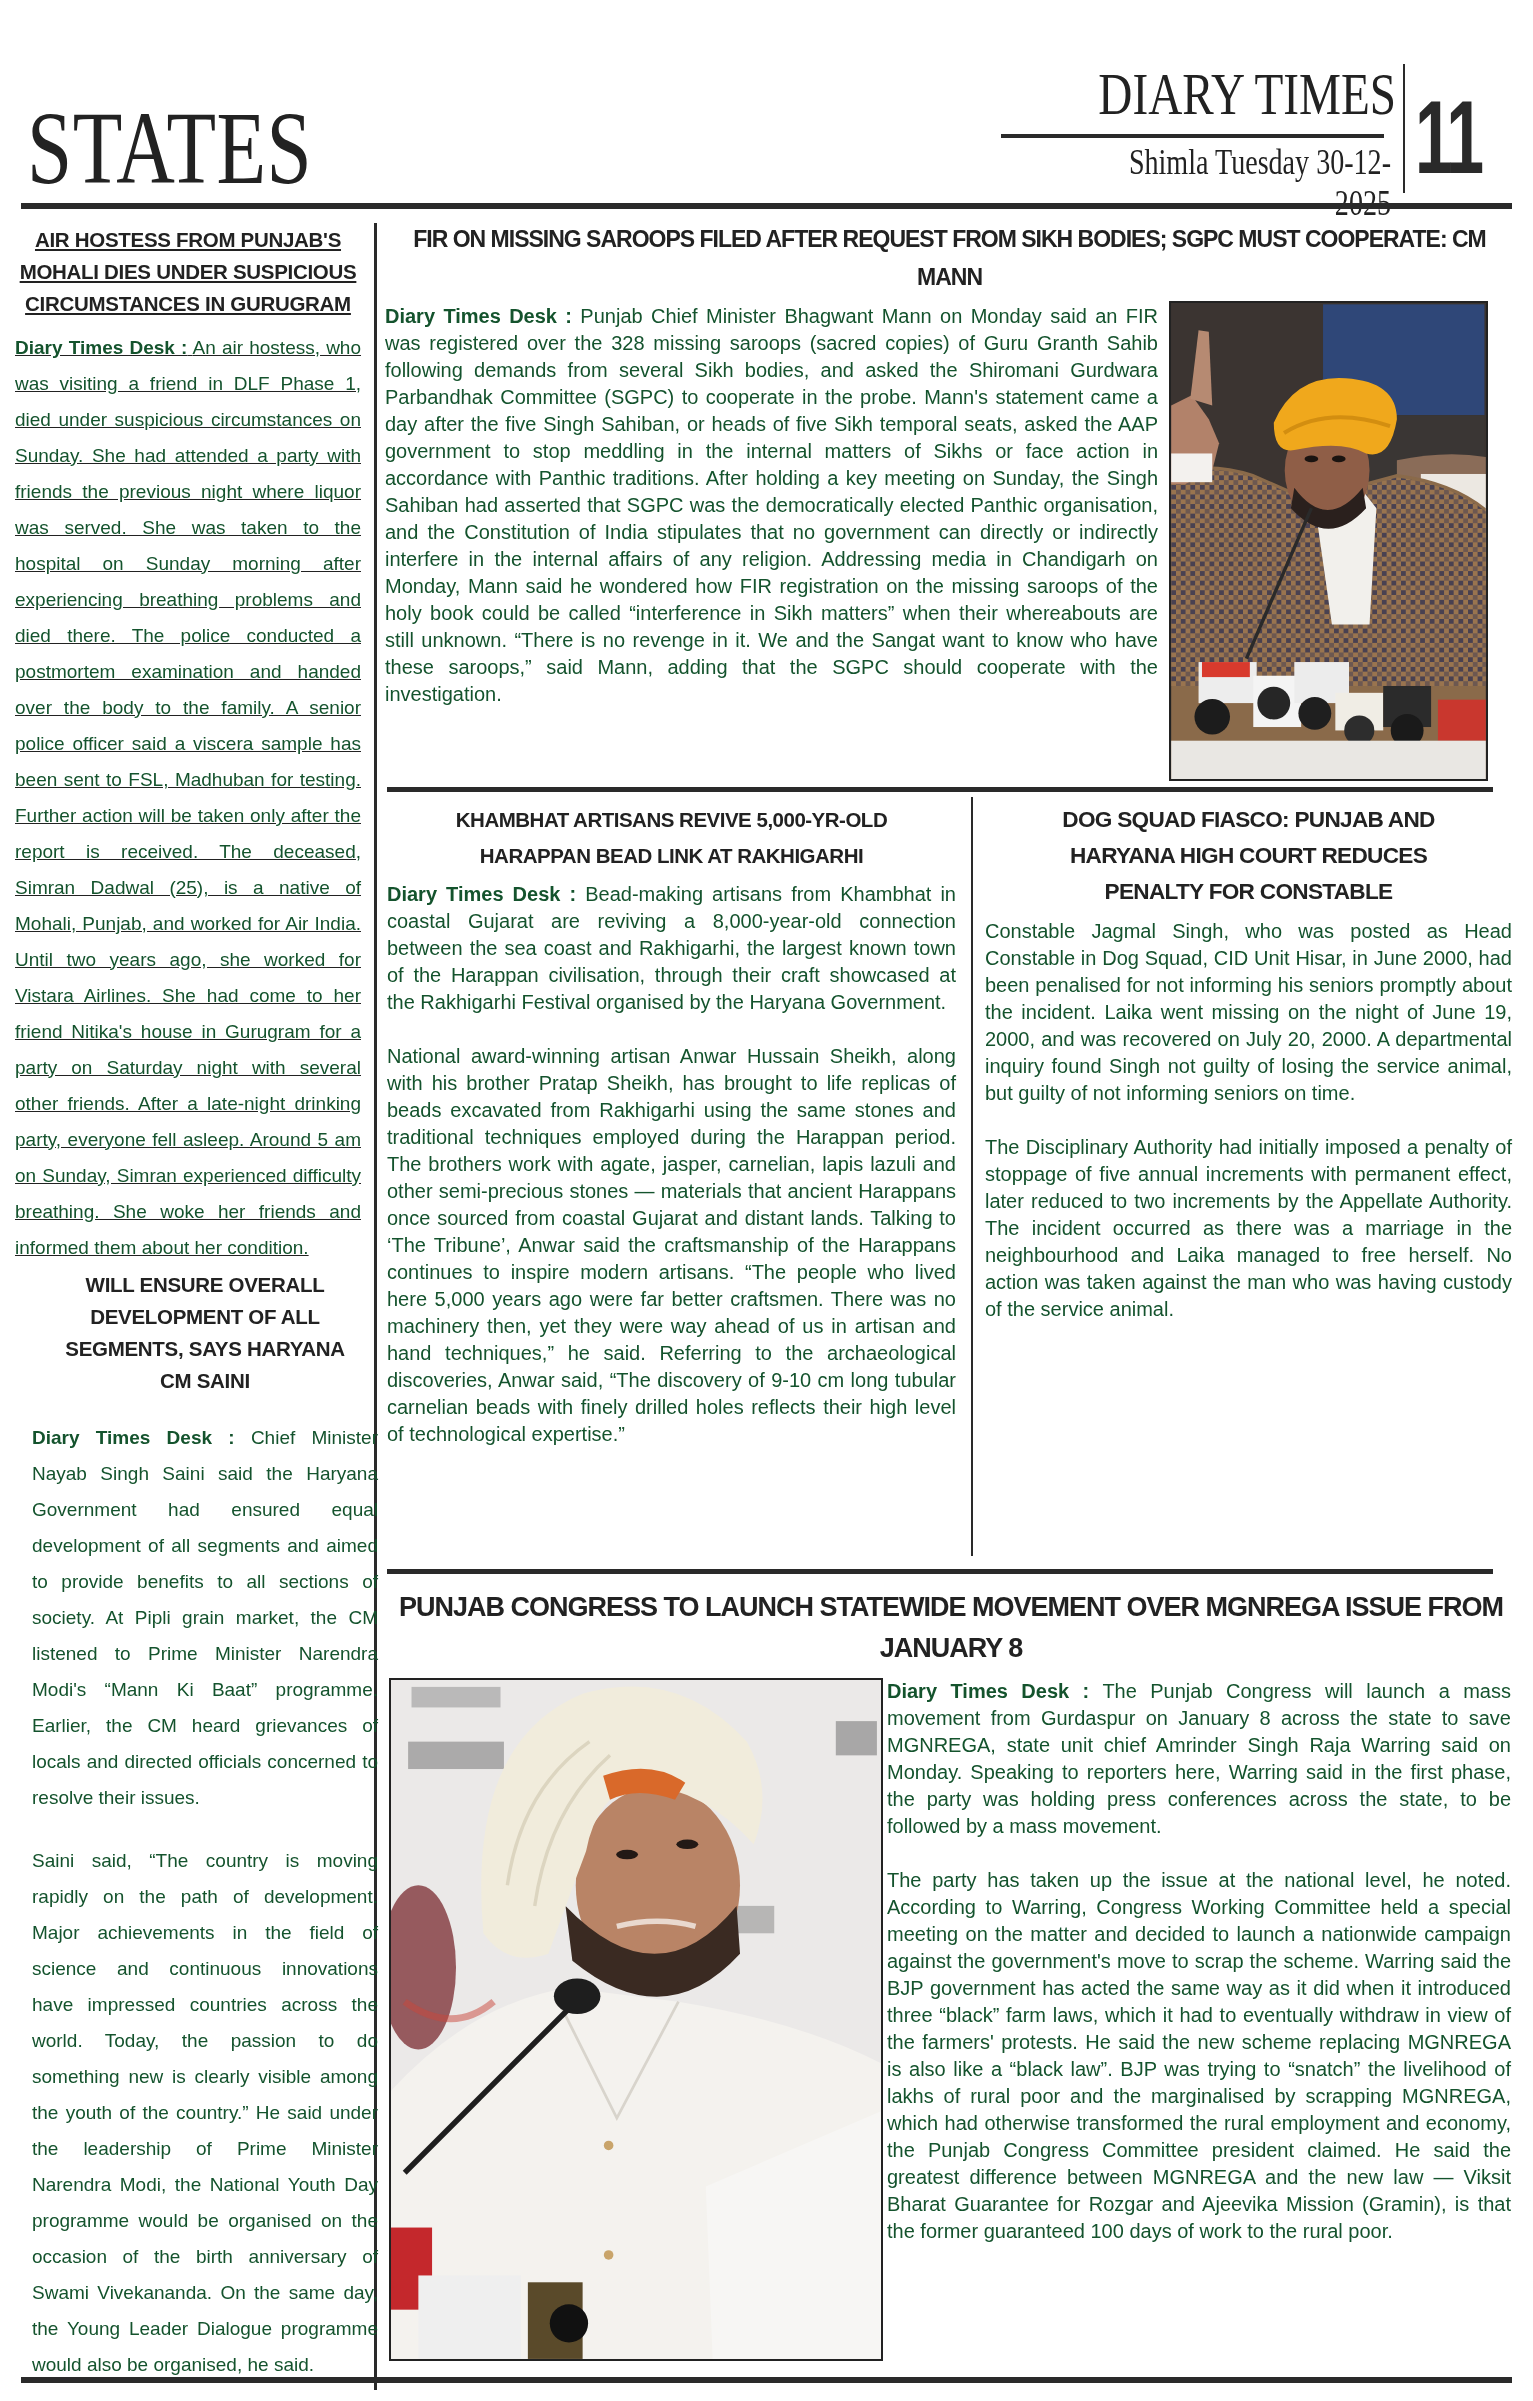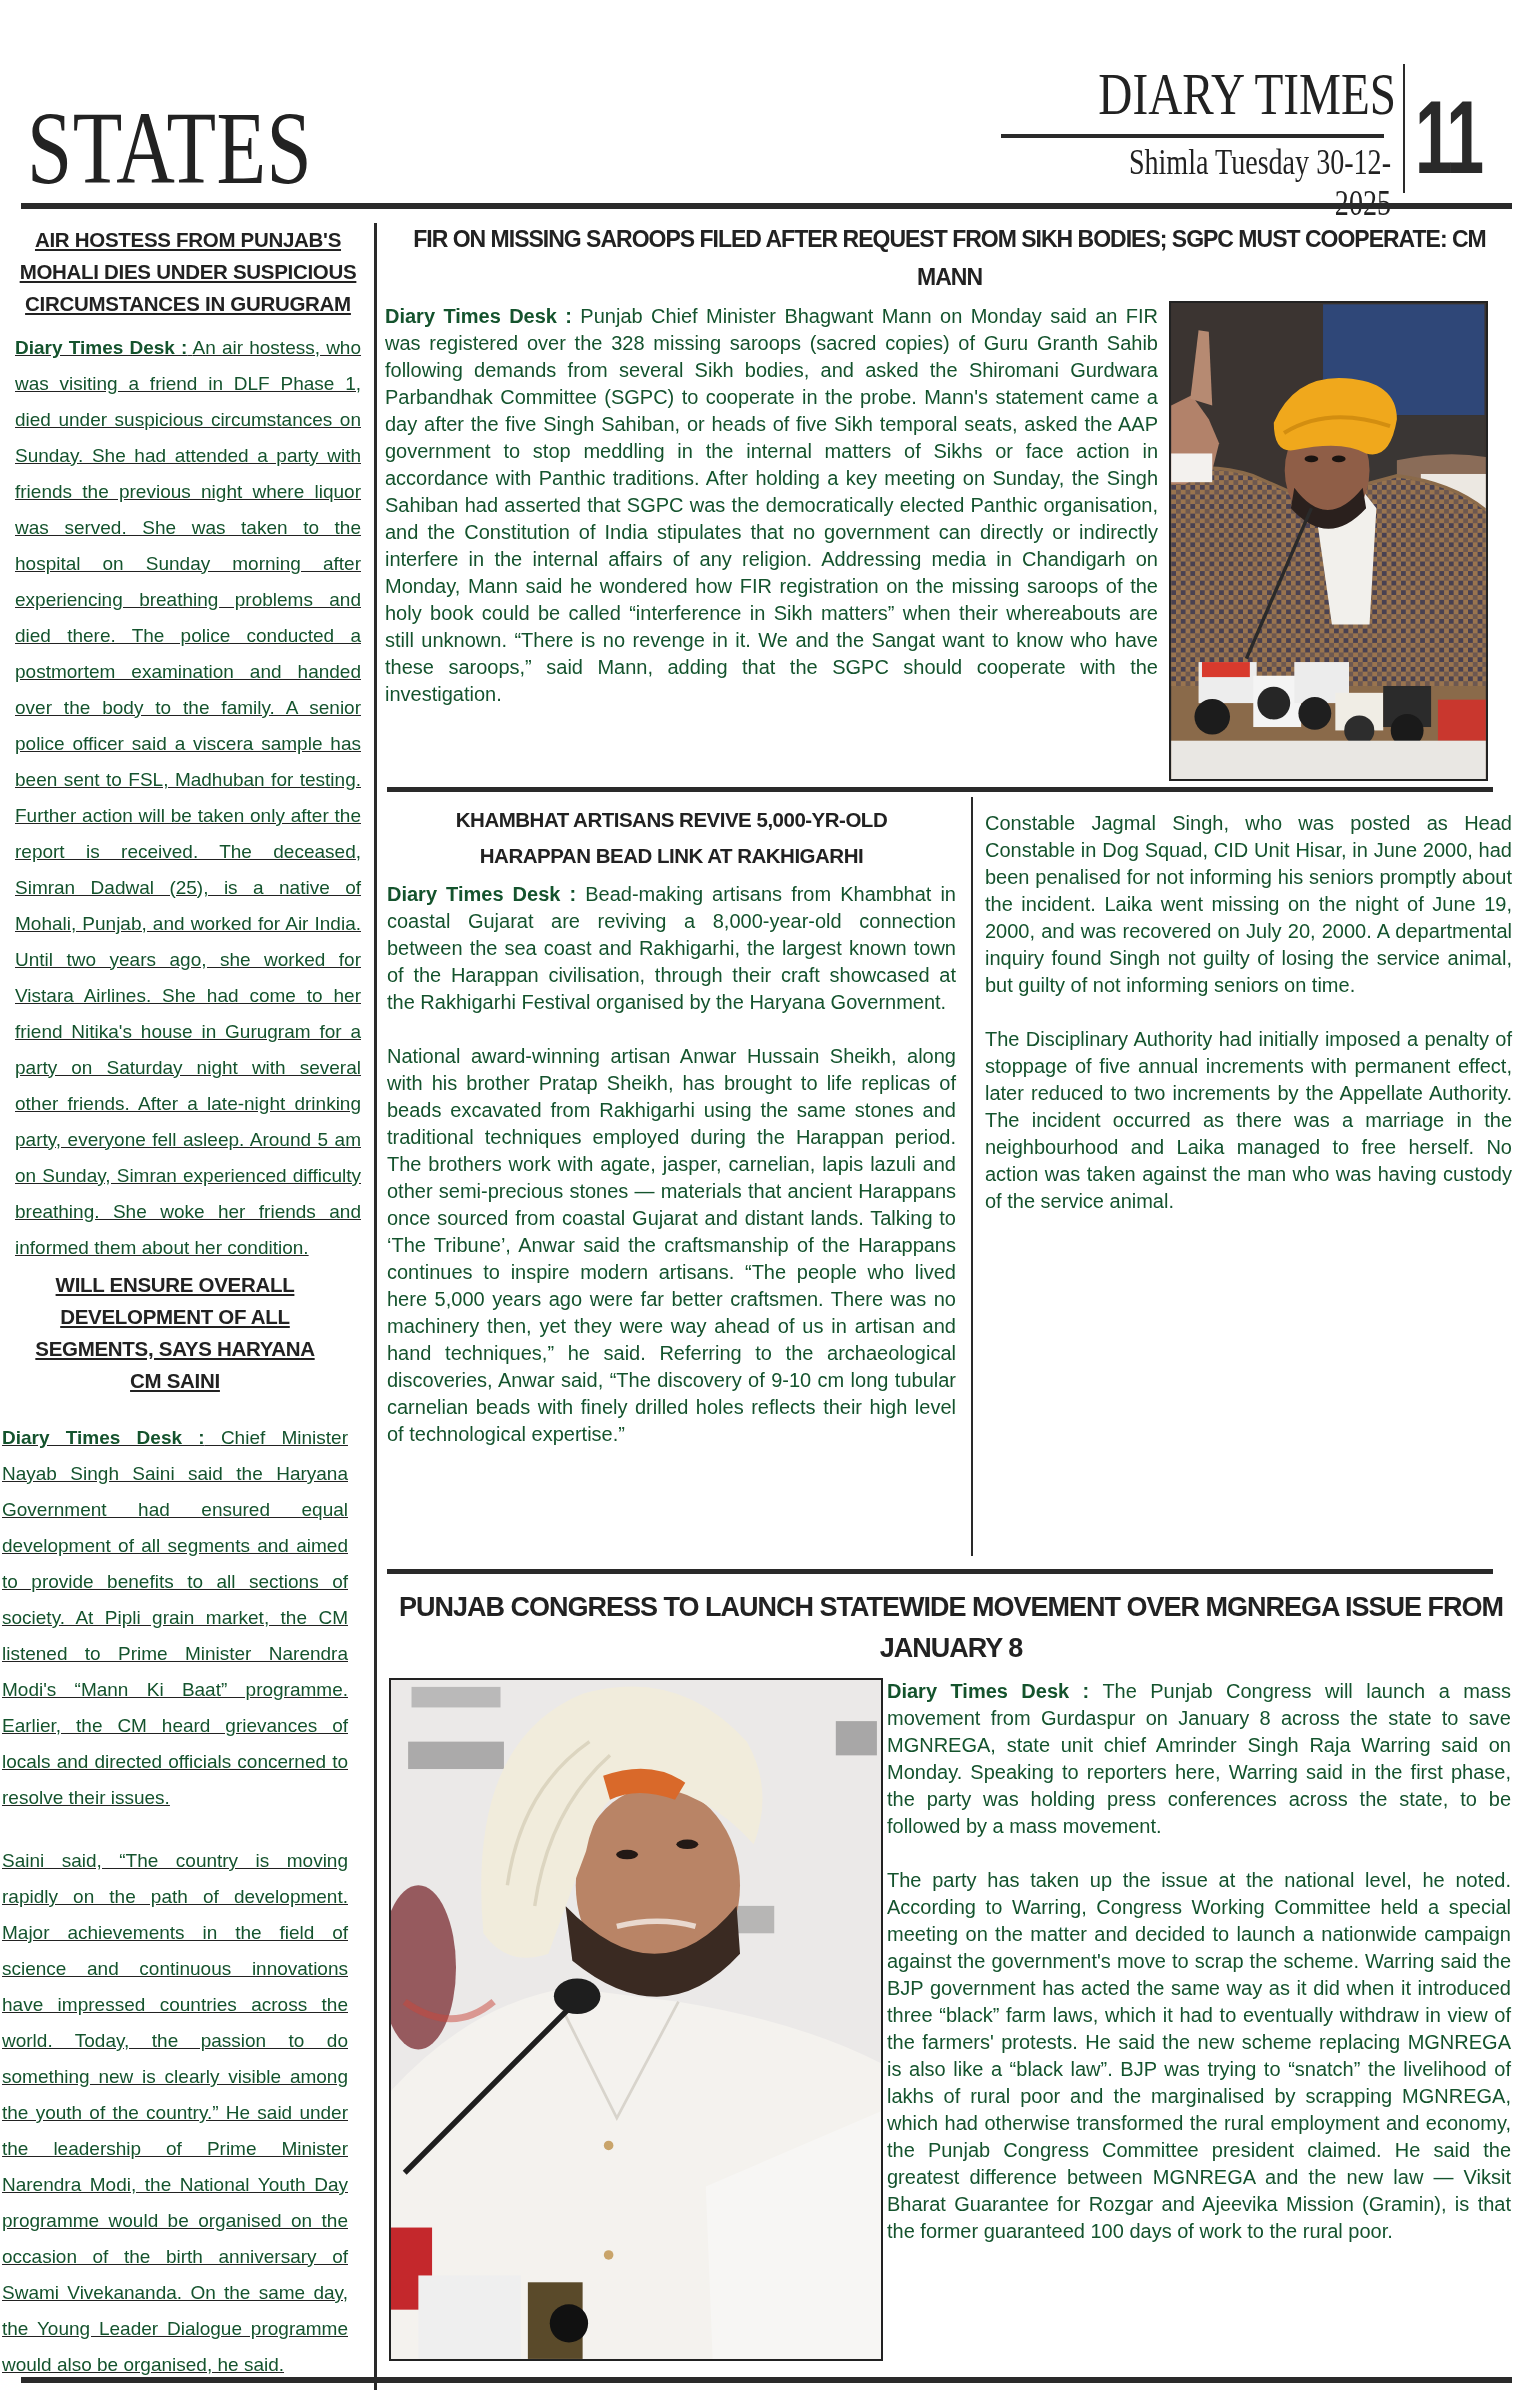--- a/index.html
+++ b/index.html
@@ -73,21 +73,21 @@
 
 <div class="abs rule" style="left:374px; top:223px; width:2.7px; height:2167px;"></div>
 
 <article class="abs" style="left:15px; top:224px; width:346px;text-decoration:underline;">
   <h2 class="hl hl-wide">AIR HOSTESS FROM PUNJAB'S MOHALI DIES UNDER SUSPICIOUS CIRCUMSTANCES IN GURUGRAM</h2>
   <div class="body body-left" style="margin-top:9.6px;">
     <p><span class="kicker">Diary Times Desk :</span> <span>An air hostess, who was visiting a friend in DLF Phase 1, died under suspicious circumstances on Sunday. She had attended a party with friends the previous night where liquor was served. She was taken to the hospital on Sunday morning after experiencing breathing problems and died there. The police conducted a postmortem examination and handed over the body to the family. A senior police officer said a viscera sample has been sent to FSL, Madhuban for testing. Further action will be taken only after the report is received. The deceased, Simran Dadwal (25), is a native of Mohali, Punjab, and worked for Air India. Until two years ago, she worked for Vistara Airlines. She had come to her friend Nitika's house in Gurugram for a party on Saturday night with several other friends. After a late-night drinking party, everyone fell asleep. Around 5 am on Sunday, Simran experienced difficulty breathing. She woke her friends and informed them about her condition.</span></p>
   </div>
 </article>
 
-<article class="abs" style="left:2px; top:1269px; width:346px;text-decoration:underline;">
+<article class="abs" style="left:32px; top:1269px; width:346px;">
   <h2 class="hl hl-wide" style="padding:0 20.5px;">WILL ENSURE OVERALL DEVELOPMENT OF ALL SEGMENTS, SAYS HARYANA CM SAINI</h2>
   <div class="body body-left" style="margin-top:23px;">
     <p><span class="kicker">Diary Times Desk :</span> <span>Chief Minister Nayab Singh Saini said the Haryana Government had ensured equal development of all segments and aimed to provide benefits to all sections of society. At Pipli grain market, the CM listened to Prime Minister Narendra Modi's “Mann Ki Baat” programme. Earlier, the CM heard grievances of locals and directed officials concerned to resolve their issues.</span></p>
     <p>Saini said, “The country is moving rapidly on the path of development. Major achievements in the field of science and continuous innovations have impressed countries across the world. Today, the passion to do something new is clearly visible among the youth of the country.” He said under the leadership of Prime Minister Narendra Modi, the National Youth Day programme would be organised on the occasion of the birth anniversary of Swami Vivekananda. On the same day, the Young Leader Dialogue programme would also be organised, he said.</p>
   </div>
 </article>
 
 <h1 class="abs hl hl-cond" style="left:387px; top:220px; width:1125px;">FIR ON MISSING SAROOPS FILED AFTER REQUEST FROM SIKH BODIES; SGPC MUST COOPERATE: CM MANN</h1>
 
 <div class="abs body body-main" style="left:385px; top:303px; width:773px;">
@@ -150,20 +150,21 @@
   <h2 class="hl" style="font-size:20.5px; line-height:36px; letter-spacing:-0.5px; padding:0 20.5px;">KHAMBHAT ARTISANS REVIVE 5,000-YR-OLD HARAPPAN BEAD LINK AT RAKHIGARHI</h2>
   <div class="body body-main" style="margin-top:6.8px;">
     <p><span class="kicker">Diary Times Desk :</span> <span>Bead-making artisans from Khambhat in coastal Gujarat are reviving a 8,000-year-old connection between the sea coast and Rakhigarhi, the largest known town of the Harappan civilisation, through their craft showcased at the Rakhigarhi Festival organised by the Haryana Government.</span></p>
     <p>National award-winning artisan Anwar Hussain Sheikh, along with his brother Pratap Sheikh, has brought to life replicas of beads excavated from Rakhigarhi using the same stones and traditional techniques employed during the Harappan period. The brothers work with agate, jasper, carnelian, lapis lazuli and other semi-precious stones — materials that ancient Harappans once sourced from coastal Gujarat and distant lands. Talking to ‘The Tribune’, Anwar said the craftsmanship of the Harappans continues to inspire modern artisans. “The people who lived here 5,000 years ago were far better craftsmen. There was no machinery then, yet they were way ahead of us in artisan and hand techniques,” he said. Referring to the archaeological discoveries, Anwar said, “The discovery of 9-10 cm long tubular carnelian beads with finely drilled holes reflects their high level of technological expertise.”</p>
   </div>
 </article>
 
 <div class="abs rule" style="left:971px; top:797px; width:2.1px; height:759px;"></div>
 
 <article class="abs" style="left:985px; top:802px; width:527px;">
+  <h2 class="hl" style="font-size:22.6px; line-height:36px; letter-spacing:-0.7px; padding:0 34px;">DOG SQUAD FIASCO: PUNJAB AND HARYANA HIGH COURT REDUCES PENALTY FOR CONSTABLE</h2>
   <div class="body body-main" style="margin-top:8.2px;">
     <p>Constable Jagmal Singh, who was posted as Head Constable in Dog Squad, CID Unit Hisar, in June 2000, had been penalised for not informing his seniors promptly about the incident. Laika went missing on the night of June 19, 2000, and was recovered on July 20, 2000. A departmental inquiry found Singh not guilty of losing the service animal, but guilty of not informing seniors on time.</p>
     <p>The Disciplinary Authority had initially imposed a penalty of stoppage of five annual increments with permanent effect, later reduced to two increments by the Appellate Authority. The incident occurred as there was a marriage in the neighbourhood and Laika managed to free herself. No action was taken against the man who was having custody of the service animal.</p>
   </div>
 </article>
 
 <div class="abs rule" style="left:387px; top:1569px; width:1106px; height:4.8px;"></div>
 
 <h1 class="abs hl hl-cond" style="left:390px; top:1587px; width:1122px; font-size:27px; line-height:41px;">PUNJAB CONGRESS TO LAUNCH STATEWIDE MOVEMENT OVER MGNREGA ISSUE FROM JANUARY 8</h1>
 

